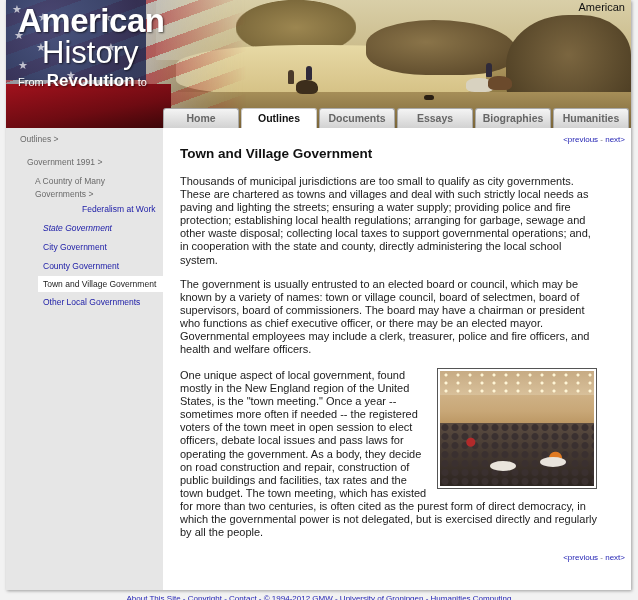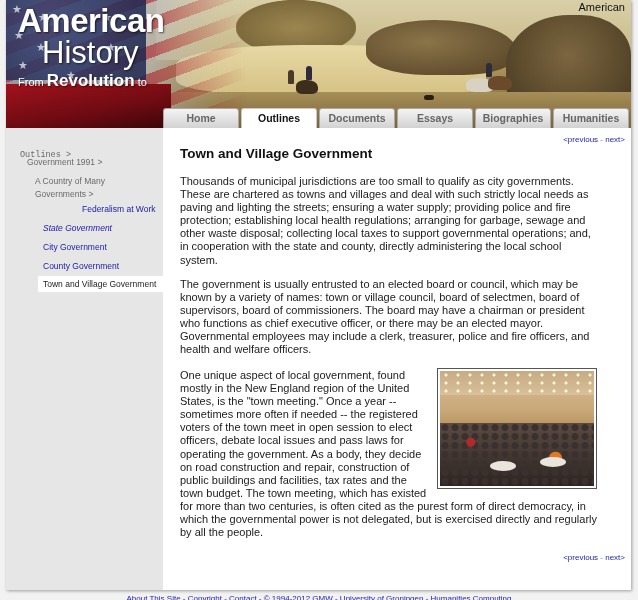--- a/index.html
+++ b/index.html
@@ -170,30 +170,31 @@
   <div id="tabs">
     <div class="tab">Home</div>
     <div class="tab active">Outlines</div>
     <div class="tab">Documents</div>
     <div class="tab">Essays</div>
     <div class="tab">Biographies</div>
     <div class="tab">Humanities</div>
   </div>
 
   <div id="sidebar">
-    <div class="crumb" style="left:14px;top:22px;font-family:Liberation Mono, monospace;">Outlines &gt;</div>
+    <div class="crumb" style="left:14px;top:6px;">Outlines &gt;</div>
     <div class="crumb" style="left:21px;top:29px;">Government 1991 &gt;</div>
     <div class="crumb" style="left:29px;top:48px;">A Country of Many</div>
     <div class="crumb" style="left:29px;top:61px;">Governments &gt;</div>
 
     <div class="side-link" style="top:73px;margin-left:39px;">Federalism at Work</div>
     <div class="side-link" style="top:92px;font-style:italic;">State Government</div>
     <div class="side-link" style="top:111px;">City Government</div>
     <div class="side-link" style="top:130px;">County Government</div>
     <div class="side-link current" style="top:148px;">Town and Village Government</div>
+    <div class="side-link" style="top:166px;">Other Local Governments</div>
   </div>
 
   <div id="content">
     <div class="pager" style="top:7px;">
       <a>&lt;previous</a><span> - </span><a>next&gt;</a>
     </div>
 
     <h1>Town and Village Government</h1>
 
     <p class="para" style="top:47px;">Thousands of municipal jurisdictions are too small to qualify as city governments. These are chartered as towns and villages and deal with such strictly local needs as paving and lighting the streets; ensuring a water supply; providing police and fire protection; establishing local health regulations; arranging for garbage, sewage and other waste disposal; collecting local taxes to support governmental operations; and, in cooperation with the state and county, directly administering the local school system.</p>

